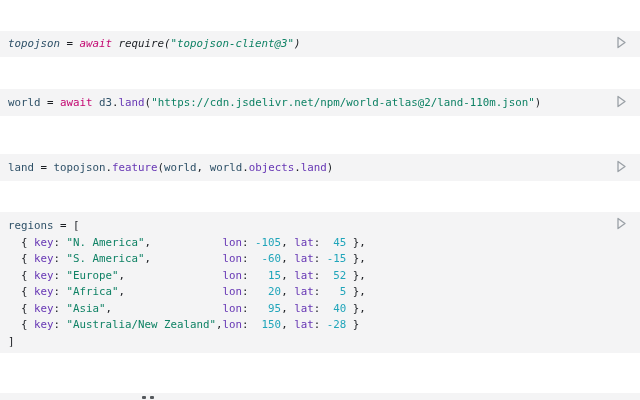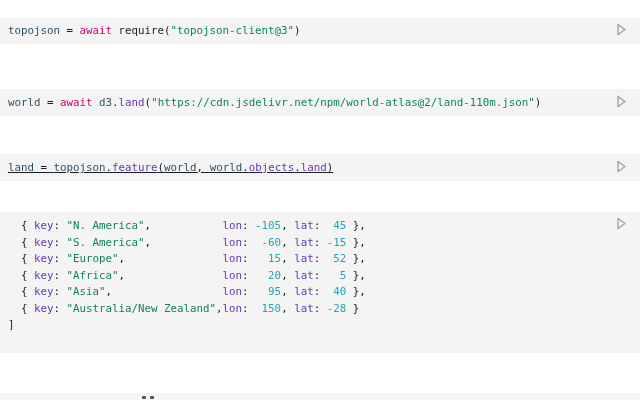--- a/index.html
+++ b/index.html
@@ -10,23 +10,23 @@
     font-size:10.8px; color:#1b1e23;
   }
   #inspector-line {
     position:absolute; left:8px; top:10px; right:0; height:17px;
     line-height:17px; white-space:pre; overflow:hidden;
   }
   .cell {
     position:absolute; left:0; right:0; background:#f4f4f5;
     box-sizing:border-box; overflow:hidden;
   }
-  #cell-topojson { top:18px;  height:26px; padding-top:4px; }
+  #cell-topojson { top:31px;  height:26px; padding-top:4px;font-style:italic; }
   #cell-world    { top:89px;  height:27px; padding-top:5px; }
-  #cell-land     { top:154px; height:27px; padding-top:5px;text-decoration:underline; }
+  #cell-land     { top:154px; height:27px; padding-top:5px; }
   #cell-regions  { top:212px; height:141px; padding-top:6px; }
   #cell-clipped  { top:393px; height:7px; }
   .code-line { padding-left:8px; white-space:pre; line-height:17px; overflow:hidden; }
   #cell-regions .code-line { line-height:16.5px; }
   
   .tk-nor  { color:#1b1e23; }
   .tk-var  { color:#2f5168; }
   .tk-kw   { color:#c30771; }
   .tk-str  { color:#0f8265; }
   .tk-num  { color:#20a5ba;text-align:center; }
@@ -76,20 +76,21 @@
     <button class="run-btn mid">
       <span>
         <svg width="11" height="13" viewBox="0 0 11 13">
             <path d="M2 1.5 L9 6.5 L2 11.5 Z" fill="none" stroke="#9aa0a6" stroke-width="1.3" stroke-linejoin="round"></path>
           </svg>
       </span>
     </button>
   </div>
 
   <div class="cell" id="cell-regions">
+    <div class="code-line"><span class="tk-var">regions</span><span class="tk-nor"> = [</span></div>
     <div class="code-line"><span class="tk-nor">  { </span><span class="tk-prop">key</span><span class="tk-nor">: </span><span class="tk-str">"N. America"</span><span class="tk-nor">,           </span><span class="tk-prop">lon</span><span class="tk-nor">: </span><span class="tk-num">-105</span><span class="tk-nor">, </span><span class="tk-prop">lat</span><span class="tk-nor">: </span><span class="tk-num"> 45</span><span class="tk-nor"> },</span></div>
     <div class="code-line"><span class="tk-nor">  { </span><span class="tk-prop">key</span><span class="tk-nor">: </span><span class="tk-str">"S. America"</span><span class="tk-nor">,           </span><span class="tk-prop">lon</span><span class="tk-nor">: </span><span class="tk-num"> -60</span><span class="tk-nor">, </span><span class="tk-prop">lat</span><span class="tk-nor">: </span><span class="tk-num">-15</span><span class="tk-nor"> },</span></div>
     <div class="code-line"><span class="tk-nor">  { </span><span class="tk-prop">key</span><span class="tk-nor">: </span><span class="tk-str">"Europe"</span><span class="tk-nor">,               </span><span class="tk-prop">lon</span><span class="tk-nor">: </span><span class="tk-num">  15</span><span class="tk-nor">, </span><span class="tk-prop">lat</span><span class="tk-nor">: </span><span class="tk-num"> 52</span><span class="tk-nor"> },</span></div>
     <div class="code-line"><span class="tk-nor">  { </span><span class="tk-prop">key</span><span class="tk-nor">: </span><span class="tk-str">"Africa"</span><span class="tk-nor">,               </span><span class="tk-prop">lon</span><span class="tk-nor">: </span><span class="tk-num">  20</span><span class="tk-nor">, </span><span class="tk-prop">lat</span><span class="tk-nor">: </span><span class="tk-num">  5</span><span class="tk-nor"> },</span></div>
     <div class="code-line"><span class="tk-nor">  { </span><span class="tk-prop">key</span><span class="tk-nor">: </span><span class="tk-str">"Asia"</span><span class="tk-nor">,                 </span><span class="tk-prop">lon</span><span class="tk-nor">: </span><span class="tk-num">  95</span><span class="tk-nor">, </span><span class="tk-prop">lat</span><span class="tk-nor">: </span><span class="tk-num"> 40</span><span class="tk-nor"> },</span></div>
     <div class="code-line"><span class="tk-nor">  { </span><span class="tk-prop">key</span><span class="tk-nor">: </span><span class="tk-str">"Australia/New Zealand"</span><span class="tk-nor">,</span><span class="tk-prop">lon</span><span class="tk-nor">: </span><span class="tk-num"> 150</span><span class="tk-nor">, </span><span class="tk-prop">lat</span><span class="tk-nor">: </span><span class="tk-num">-28</span><span class="tk-nor"> }</span></div>
     <div class="code-line"><span class="tk-nor">]</span></div>
     <button class="run-btn top">
       <span>
         <svg width="11" height="13" viewBox="0 0 11 13">

